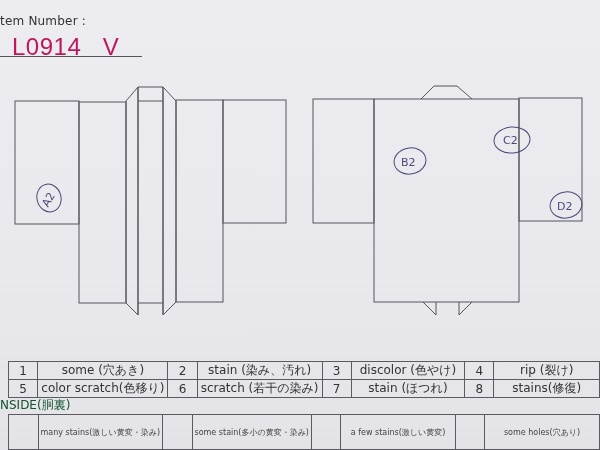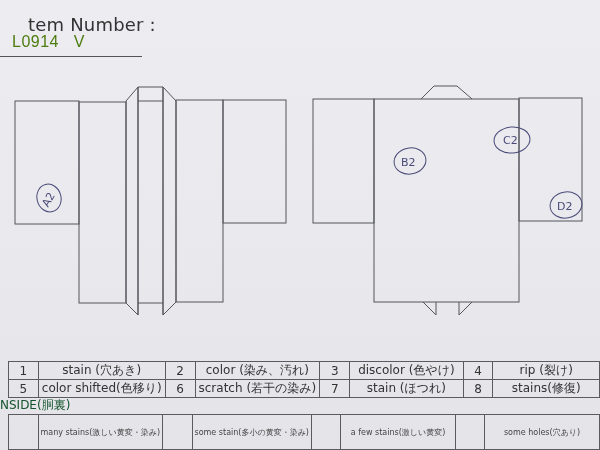--- a/index.html
+++ b/index.html
@@ -8,26 +8,25 @@
     background: #e9e9ee;
     font-family: "DejaVu Sans", "Liberation Sans", sans-serif;
     color: #2a2a30;
     position: relative;
   }
   .paper {
     position: absolute; left: 0; top: 0; width: 600px; height: 450px;
     background: linear-gradient(180deg, #ececf1 0%, #e8e8ed 60%, #e3e3e8 100%);
   }
   .item-label {
-    position: absolute; left: 0; top: 14px; font-size: 18px; color: #333;
+    position: absolute; left: 0; top: 14px; font-size: 12px; color: #333;
     letter-spacing: 0.2px;
-    padding-left: 28px;
   }
   .item-value {
-    position: absolute; left: 12px; top: 33px; font-size: 16px; color: #4d7c0f;
+    position: absolute; left: 12px; top: 33px; font-size: 24px; color: #be185d;
     letter-spacing: 0.5px; white-space: pre;
     font-family: "Liberation Sans", sans-serif;
   }
   .item-underline {
     position: absolute; left: 0; top: 56px; width: 142px; height: 1px; background: #555;
   }
   svg.diagram { position: absolute; left: 0; top: 0; }
   .legend-table {
     position: absolute; left: 8px; top: 361px; border-collapse: collapse;
     font-size: 12px; color: #333;
@@ -102,31 +101,31 @@
     <text x="401" y="166">B2</text>
     <text x="503" y="144">C2</text>
     <text x="557" y="210">D2</text>
   </g>
 </svg>
 
 <table class="legend-table">
   <tbody>
       <tr>
     <td class="num">1</td>
-    <td style="width:108px">stain (穴あき)</td>
+    <td style="width:108px">some (穴あき)</td>
     <td class="num">2</td>
-    <td style="width:110px">color (染み、汚れ)</td>
+    <td style="width:110px">stain (染み、汚れ)</td>
     <td class="num">3</td>
     <td style="width:110px">discolor (色やけ)</td>
     <td class="num">4</td>
     <td style="width:110px">rip (裂け)</td>
   </tr>
   <tr>
     <td class="num">5</td>
-    <td>color shifted(色移り)</td>
+    <td>color scratch(色移り)</td>
     <td class="num">6</td>
     <td>scratch (若干の染み)</td>
     <td class="num">7</td>
     <td>stain (ほつれ)</td>
     <td class="num">8</td>
     <td>stains(修復)</td>
   </tr>
 </tbody>
   </table>
 

